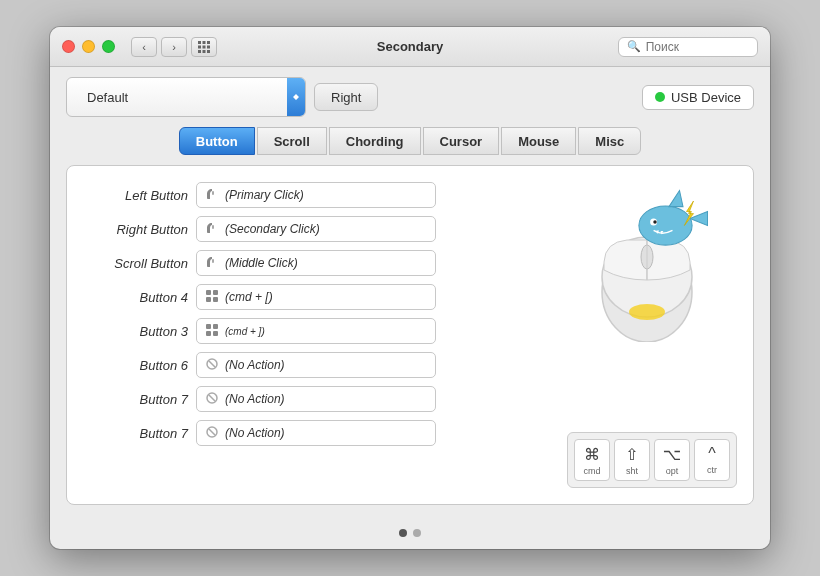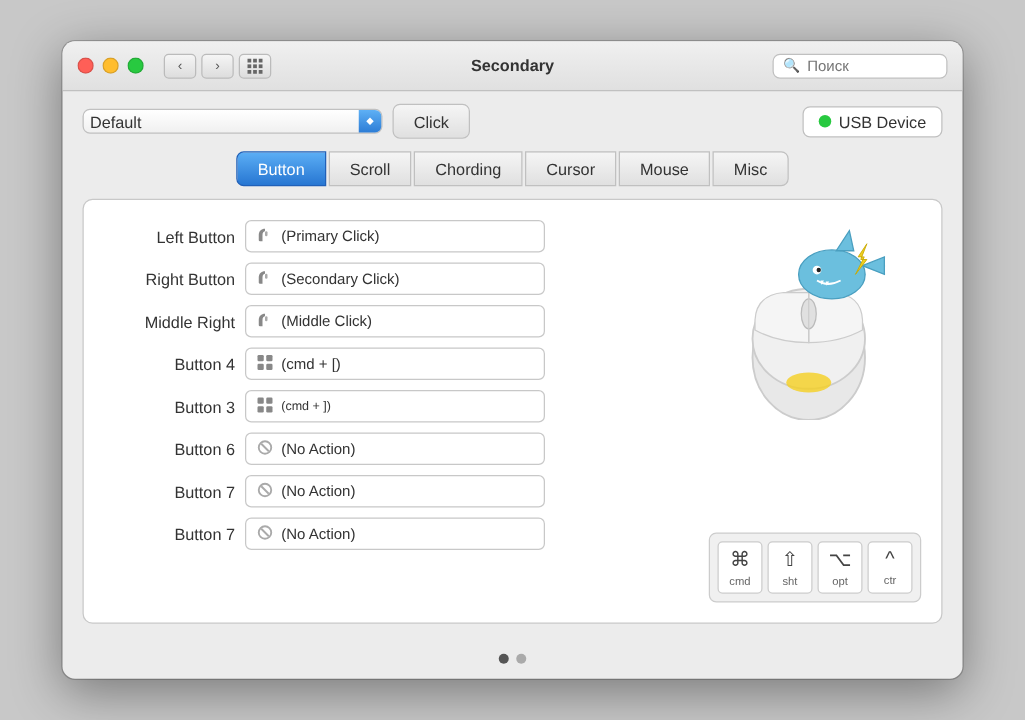--- a/index.html
+++ b/index.html
@@ -115,27 +115,27 @@
     .toolbar {
       padding: 10px 16px;
       display: flex;
       align-items: center;
       gap: 8px;
     }
 
     .dropdown-select {
       flex: 1;
       max-width: 240px;
-      height: 20px;
+      height: 40px;
       background: linear-gradient(to bottom, #ffffff, #f0f0f0);
       border: 1px solid #c0c0c0;
       border-radius: 6px;
       display: flex;
       align-items: center;
-      padding: 0 5px;
+      padding: 0 20px;
       cursor: pointer;
       font-size: 13px;
       color: #333;
       position: relative;
     }
 
     .dropdown-arrow {
       margin-left: auto;
       width: 18px;
       height: 100%;
@@ -180,20 +180,21 @@
       height: 10px;
       border-radius: 50%;
       background: #28c940;
     }
 
     .tabs-bar {
       display: flex;
       justify-content: center;
       gap: 2px;
       padding: 0 28px 10px;
+      font-weight: bold;
     }
 
     .tab {
       height: 28px;
       padding: 0 16px;
       background: linear-gradient(to bottom, #f5f5f5, #e0e0e0);
       border: 1px solid #c0c0c0;
       cursor: pointer;
       font-size: 13px;
       color: #333;
@@ -224,20 +225,21 @@
 
     .buttons-list {
       flex: 1;
     }
 
     .button-row {
       display: flex;
       align-items: center;
       margin-bottom: 8px;
       gap: 8px;
+      font-style: italic;
     }
 
     .button-label {
       width: 105px;
       text-align: right;
       font-size: 13px;
       color: #333;
       flex-shrink: 0;
     }
 
@@ -366,21 +368,21 @@
 
   <div class="toolbar">
     <div class="dropdown-select" style="padding-right: 26px; position: relative;">
       <span>Default</span>
       <div class="dropdown-arrow">
         <svg width="10" height="12" viewBox="0 0 10 12">
           <path d="M5 3L2 6h6L5 3zM5 9L2 6h6L5 9z" fill="white"></path>
         </svg>
       </div>
     </div>
-    <button class="edit-btn">Click</button>
+    <button class="edit-btn">Right</button>
     <div class="device-status">
       <div class="status-dot"></div>
       <span>USB Device</span>
     </div>
   </div>
 
   <div class="tabs-bar">
   <div class="tab active">Button</div>
       <div class="tab">Scroll</div>
       <div class="tab">Chording</div>
@@ -405,21 +407,21 @@
           <span class="button-label">Right Button</span>
           <div class="button-field">
             <span class="btn-icon"><svg width="14" height="14" viewBox="0 0 14 14">
                 <path d="M7 2 C4 2 2 4 2 7 L2 11 C2 12 3 12 3 12 L5 12 L5 7 C5 5 6 4 7 4 Z" fill="#888"></path>
                 <rect x="7" y="4" width="2" height="4" rx="1" fill="#aaa"></rect>
               </svg></span>
             <span style="font-size: 12px;">(Secondary Click)</span>
           </div>
         </div>
         <div class="button-row">
-          <span class="button-label">Middle Right</span>
+          <span class="button-label">Scroll Button</span>
           <div class="button-field">
             <span class="btn-icon"><svg width="14" height="14" viewBox="0 0 14 14">
                 <path d="M7 2 C4 2 2 4 2 7 L2 11 C2 12 3 12 3 12 L5 12 L5 7 C5 5 6 4 7 4 Z" fill="#888"></path>
                 <rect x="7" y="4" width="2" height="4" rx="1" fill="#aaa"></rect>
               </svg></span>
             <span style="font-size: 12px;">(Middle Click)</span>
           </div>
         </div>
         <div class="button-row">
           <span class="button-label">Button 4</span>

